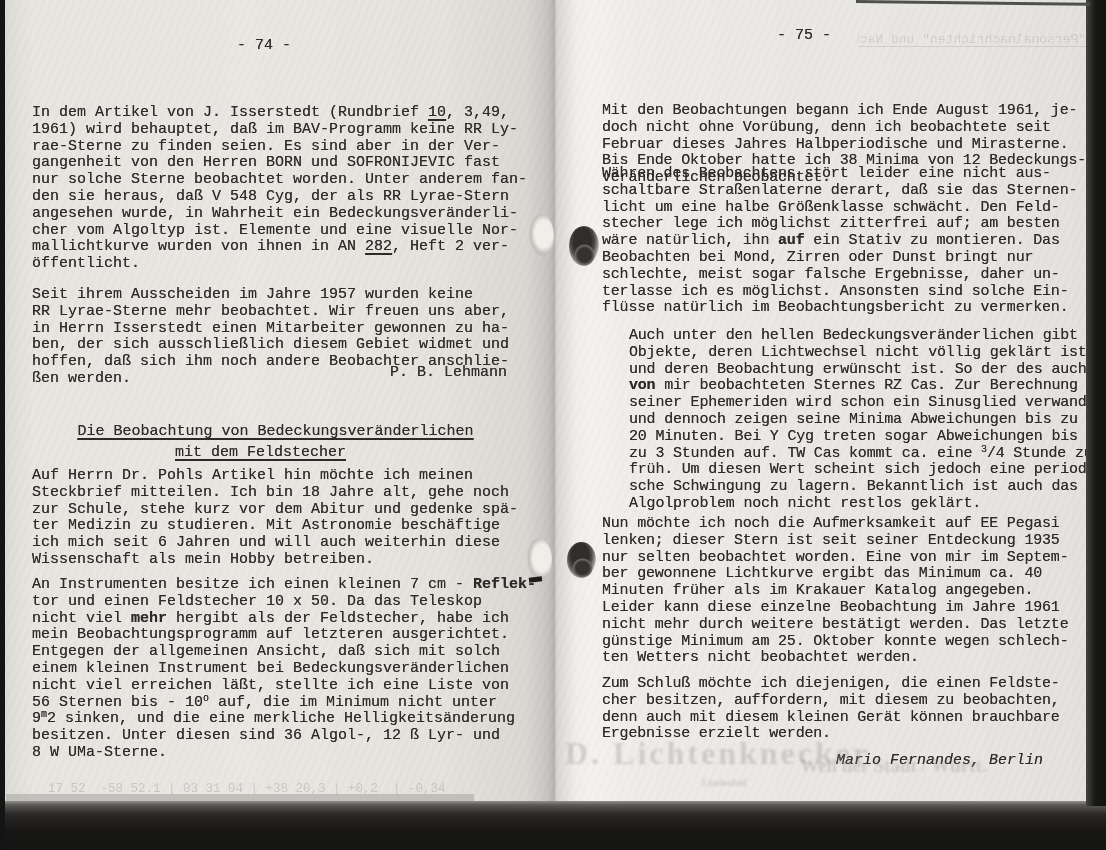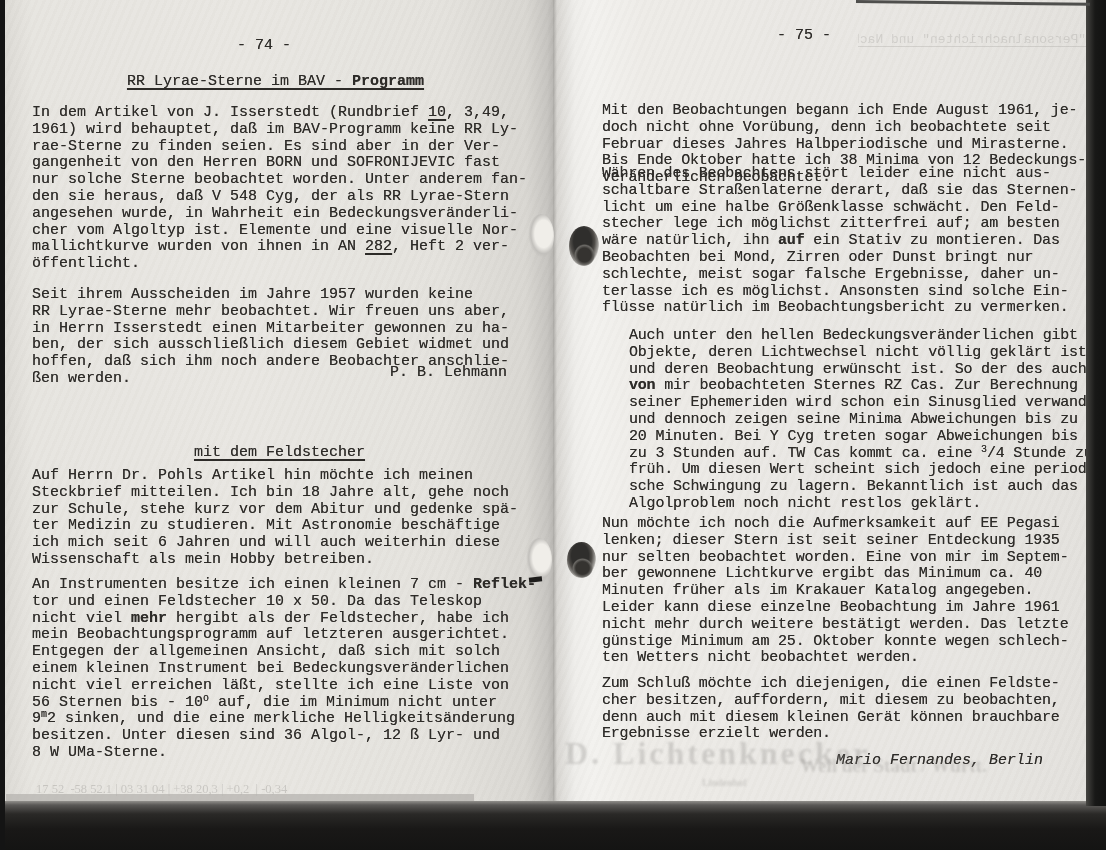--- a/index.html
+++ b/index.html
@@ -42,58 +42,58 @@
 </style>
 </head>
 <body>
 
 <div class="stage">
 
   <div class="paper paper-left"></div>
   <div class="paper paper-right"></div>
 
   <div class="txt" style="left:237px;top:38px;">- 74 -</div>
-  <div class="txt center" style="left:32px;top:74px;width:487px;"><span class="u">RR Lyrae-Sterne im BAV - </span><span class="u b">Programm</span></div>
   <div class="txt" style="left:32px;top:105px;"><span>In dem Artikel von J. Isserstedt (Rundbrief </span><span class="u">10</span><span>, 3,49,
 1961) wird behauptet, daß im BAV-Programm keine RR Ly-
 rae-Sterne zu finden seien. Es sind aber in der Ver-
 gangenheit von den Herren BORN und SOFRONIJEVIC fast
 nur solche Sterne beobachtet worden. Unter anderem fan-
 den sie heraus, daß V 548 Cyg, der als RR Lyrae-Stern
 angesehen wurde, in Wahrheit ein Bedeckungsveränderli-
 cher vom Algoltyp ist. Elemente und eine visuelle Nor-
 mallichtkurve wurden von ihnen in AN </span><span class="u">282</span><span>, Heft 2 ver-
 öffentlicht.</span></div>
   <div class="txt" style="left:32px;top:287px;"><span>Seit ihrem Ausscheiden im Jahre 1957 wurden keine
 RR Lyrae-Sterne mehr beobachtet. Wir freuen uns aber,
 in Herrn Isserstedt einen Mitarbeiter gewonnen zu ha-
 ben, der sich ausschließlich diesem Gebiet widmet und
 hoffen, daß sich ihm noch andere Beobachter anschlie-
 ßen werden.</span></div>
   <div class="txt" style="left:390px;top:365px;">P. B. Lehmann</div>
-  <div class="txt center u" style="left:36px;top:445px;width:487px;">mit dem Feldstecher</div>
+  <div class="txt center u" style="left:32px;top:424px;width:487px;">Die Beobachtung von Bedeckungsveränderlichen</div>
+  <div class="txt center u" style="left:17px;top:445px;width:487px;">mit dem Feldstecher</div>
   <div class="txt" style="left:32px;top:468px;"><span>Auf Herrn Dr. Pohls Artikel hin möchte ich meinen
 Steckbrief mitteilen. Ich bin 18 Jahre alt, gehe noch
 zur Schule, stehe kurz vor dem Abitur und gedenke spä-
 ter Medizin zu studieren. Mit Astronomie beschäftige
 ich mich seit 6 Jahren und will auch weiterhin diese
 Wissenschaft als mein Hobby betreiben.</span></div>
   <div class="txt" style="left:32px;top:577px;"><span>An Instrumenten besitze ich einen kleinen 7 cm - </span><span class="b">Reflek-</span><span>
 tor und einen Feldstecher 10 x 50. Da das Teleskop
 nicht viel </span><span class="b">mehr</span><span> hergibt als der Feldstecher, habe ich
 mein Beobachtungsprogramm auf letzteren ausgerichtet.
 Entgegen der allgemeinen Ansicht, daß sich mit solch
 einem kleinen Instrument bei Bedeckungsveränderlichen
 nicht viel erreichen läßt, stellte ich eine Liste von
 56 Sternen bis - 10</span><span class="sup">o</span><span> auf, die im Minimum nicht unter
 9</span><span class="sup">m</span><span>2 sinken, und die eine merkliche Helligkeitsänderung
 besitzen. Unter diesen sind 36 Algol-, 12 ß Lyr- und
 8 W UMa-Sterne.</span></div>
 
-  <div class="bleed bleed-mono" style="left:36px;top:782px;opacity:0.35;font-family:Liberation Serif, serif;">17 52  -58 52.1 | 03 31 04 | +38 20,3 | +0,2  | -0,34</div>
+  <div class="bleed bleed-mono" style="left:48px;top:782px;opacity:0.35;">17 52  -58 52.1 | 03 31 04 | +38 20,3 | +0,2  | -0,34</div>
 
   <div class="txt" style="left:777px;top:28px;">- 75 -</div>
   <div class="txt tight" style="left:602px;top:71px;margin-top:32px;"><span>Mit den Beobachtungen begann ich Ende August 1961, je-
 doch nicht ohne Vorübung, denn ich beobachtete seit
 Februar dieses Jahres Halbperiodische und Mirasterne.
 Bis Ende Oktober hatte ich 38 Minima von 12 Bedeckungs-
 veränderlichen beobachtet.</span></div>
   <div class="txt tight" style="left:602px;top:166px;"><span>Währen des Beobachtens stört leider eine nicht aus-
 schaltbare Straßenlaterne derart, daß sie das Sternen-
 licht um eine halbe Größenklasse schwächt. Den Feld-

